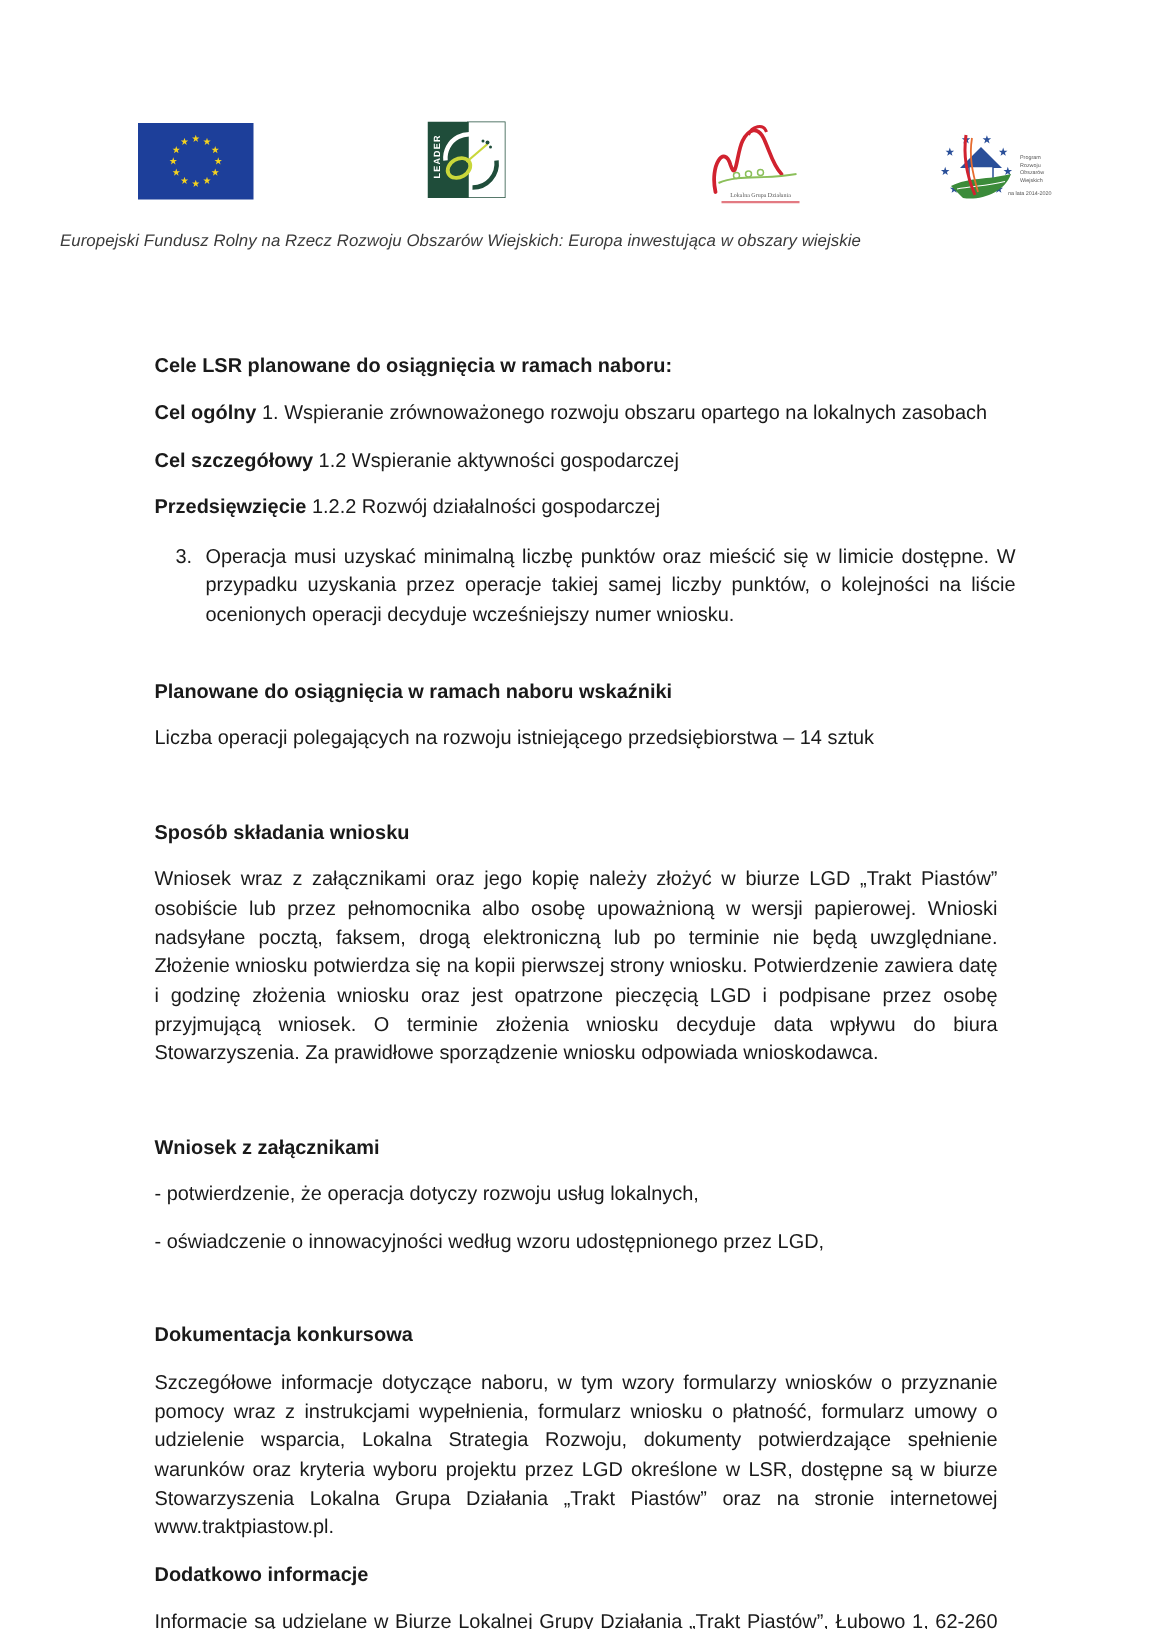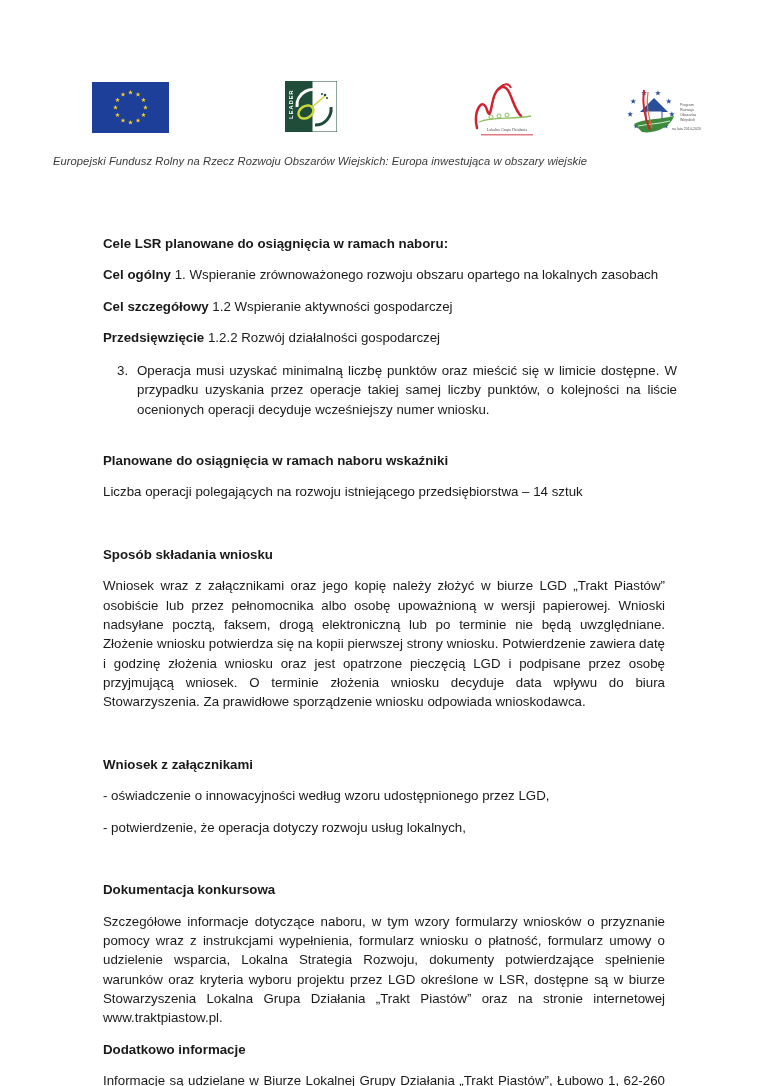--- a/index.html
+++ b/index.html
@@ -3,22 +3,22 @@
   <meta charset="utf-8">
   <style>
     html, body { margin: 0; padding: 0; background: #ffffff; }
     body { width: 768px; height: 1086px; position: relative; overflow: hidden;
            font-family: "Liberation Sans", sans-serif; color: #1a1a1a; }
     .logo { position: absolute; }
     #eu-flag { left: 92px; top: 82px; width: 77px; height: 51px; background: #1d3f9a; }
     #leader-logo { left: 285px; top: 81px; width: 52px; height: 51px; }
     #lgd-logo { left: 469px; top: 80px; width: 76px; height: 60px; }
     #prow-logo { left: 624px; top: 84px; width: 78px; height: 56px; }
-    .tagline { position: absolute; left: 0; width: 640px; top: 155px; text-align: center;
-               font-style: italic; font-size: 11.2px; color: #3a3a3a; letter-spacing: 0.05px; }
+    .tagline { position: absolute; left: 0; width: 640px; top: 155px; text-align: left;
+               font-style: italic; font-size: 11.2px; color: #3a3a3a; letter-spacing: 0.05px; padding-left: 40px; }
     .content { position: absolute; left: 91px; top: 222px; width: 586px; font-size: 13.3px; line-height: 19.3px; }
     .content p { margin: 12px; }
     .b { font-weight: bold; }
     .justify { text-align: justify; text-align-last: left; }
     .gap { height: 19.5px; }
     .numbered { display: flex; margin-left: 26px; margin-top: 14px; }
     .numbered .num { width: 20px; flex: none; }
     .numbered .txt { flex: 1; text-align: justify; }
   </style>
 </head>
@@ -115,22 +115,22 @@
   <div style="height:20px"></div>
   <p class="b">Planowane do osiągnięcia w ramach naboru wskaźniki</p>
   <p>Liczba operacji polegających na rozwoju istniejącego przedsiębiorstwa – 14 sztuk</p>
 
   <div class="gap"></div>
   <p class="b">Sposób składania wniosku</p>
   <p class="justify">Wniosek  wraz  z  załącznikami oraz jego kopię należy  złożyć  w  biurze  LGD  „Trakt Piastów” osobiście  lub  przez  pełnomocnika  albo  osobę  upoważnioną  w  wersji papierowej. Wnioski nadsyłane pocztą, faksem, drogą elektroniczną lub po terminie nie będą uwzględniane. Złożenie wniosku potwierdza się na kopii pierwszej strony wniosku. Potwierdzenie zawiera datę i godzinę złożenia wniosku oraz jest opatrzone pieczęcią LGD i podpisane przez osobę przyjmującą wniosek. O terminie złożenia wniosku decyduje data wpływu do biura Stowarzyszenia. Za prawidłowe sporządzenie wniosku odpowiada wnioskodawca.</p>
 
   <div class="gap"></div>
   <p class="b">Wniosek z załącznikami</p>
+  <p>- potwierdzenie, że operacja dotyczy rozwoju usług lokalnych,</p>
   <p>- oświadczenie o innowacyjności według wzoru udostępnionego przez LGD,</p>
-  <p>- potwierdzenie, że operacja dotyczy rozwoju usług lokalnych,</p>
 
   <div class="gap"></div>
   <p class="b">Dokumentacja konkursowa</p>
   <p class="justify">Szczegółowe informacje dotyczące naboru, w tym wzory formularzy wniosków o przyznanie pomocy wraz z instrukcjami wypełnienia, formularz wniosku o płatność, formularz umowy o udzielenie wsparcia, Lokalna Strategia Rozwoju, dokumenty potwierdzające spełnienie warunków oraz kryteria wyboru projektu przez LGD określone w LSR, dostępne są w biurze Stowarzyszenia Lokalna Grupa Działania „Trakt Piastów”  oraz na stronie internetowej www.traktpiastow.pl.</p>
   <p class="b">Dodatkowo informacje</p>
   <p class="justify">Informacje są udzielane w Biurze Lokalnej Grupy Działania „Trakt Piastów”, Łubowo 1, 62-260 Łubowo.</p>
   <p>Data ogłoszenia 15-10-2018 r.</p>
 </div>
 
 </body></html>

